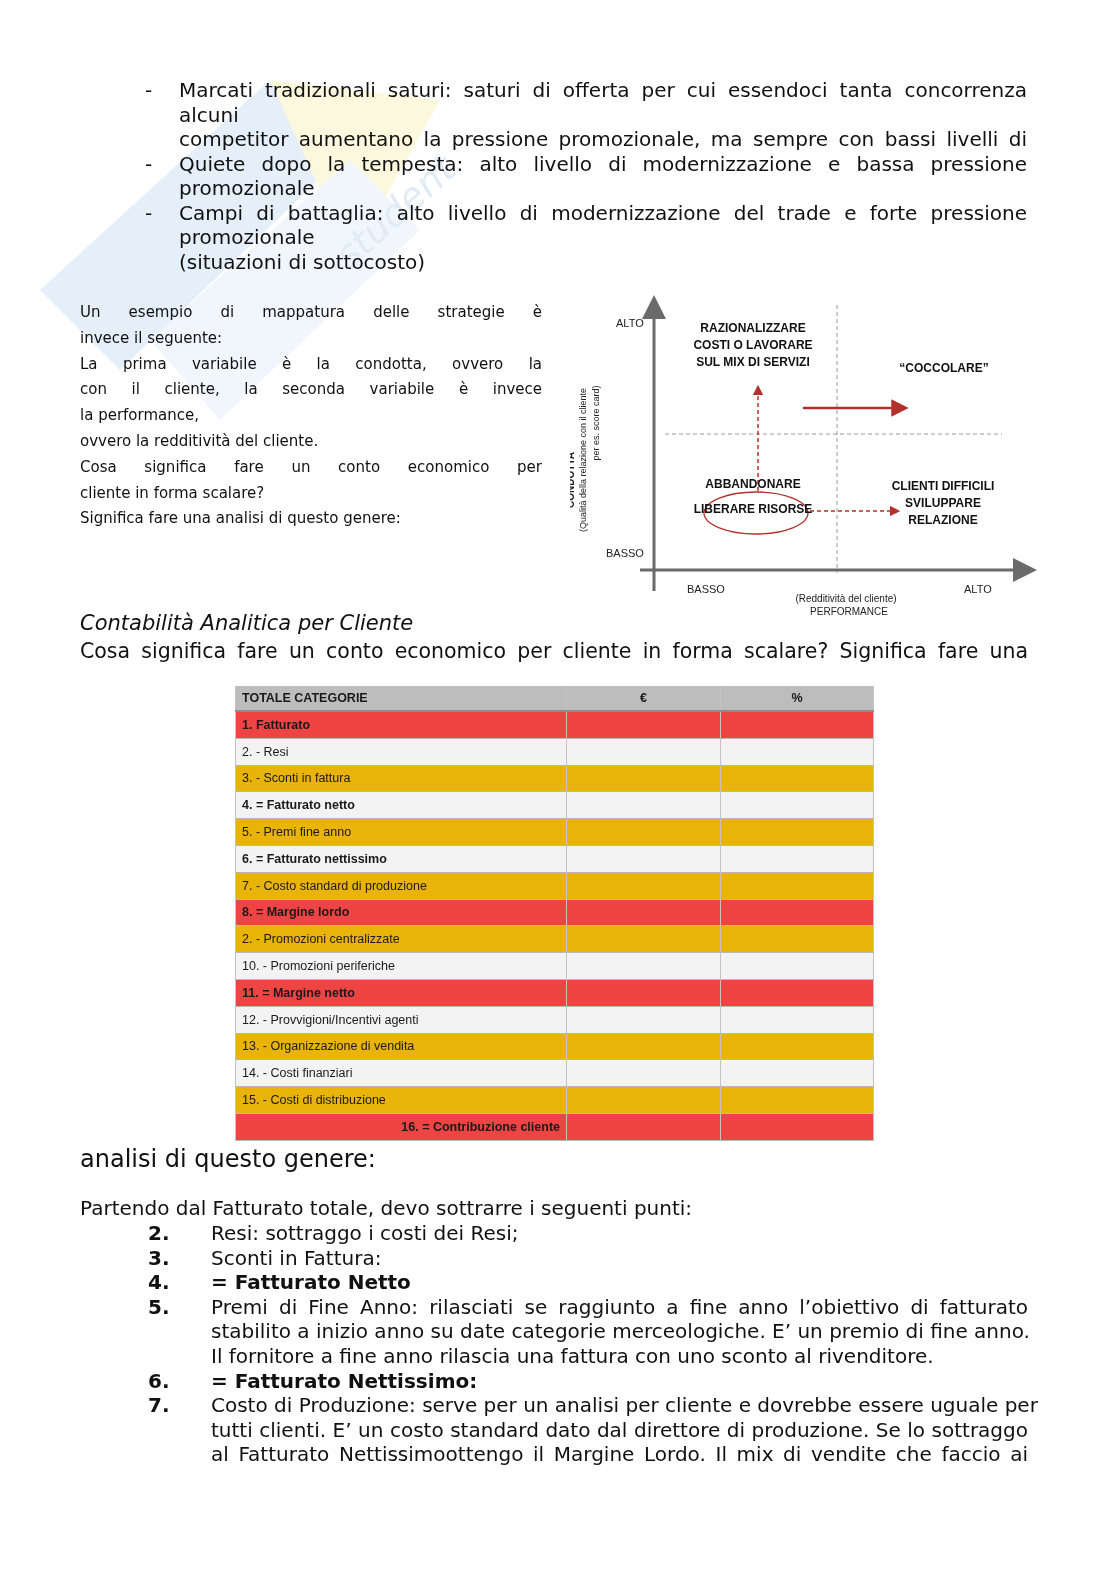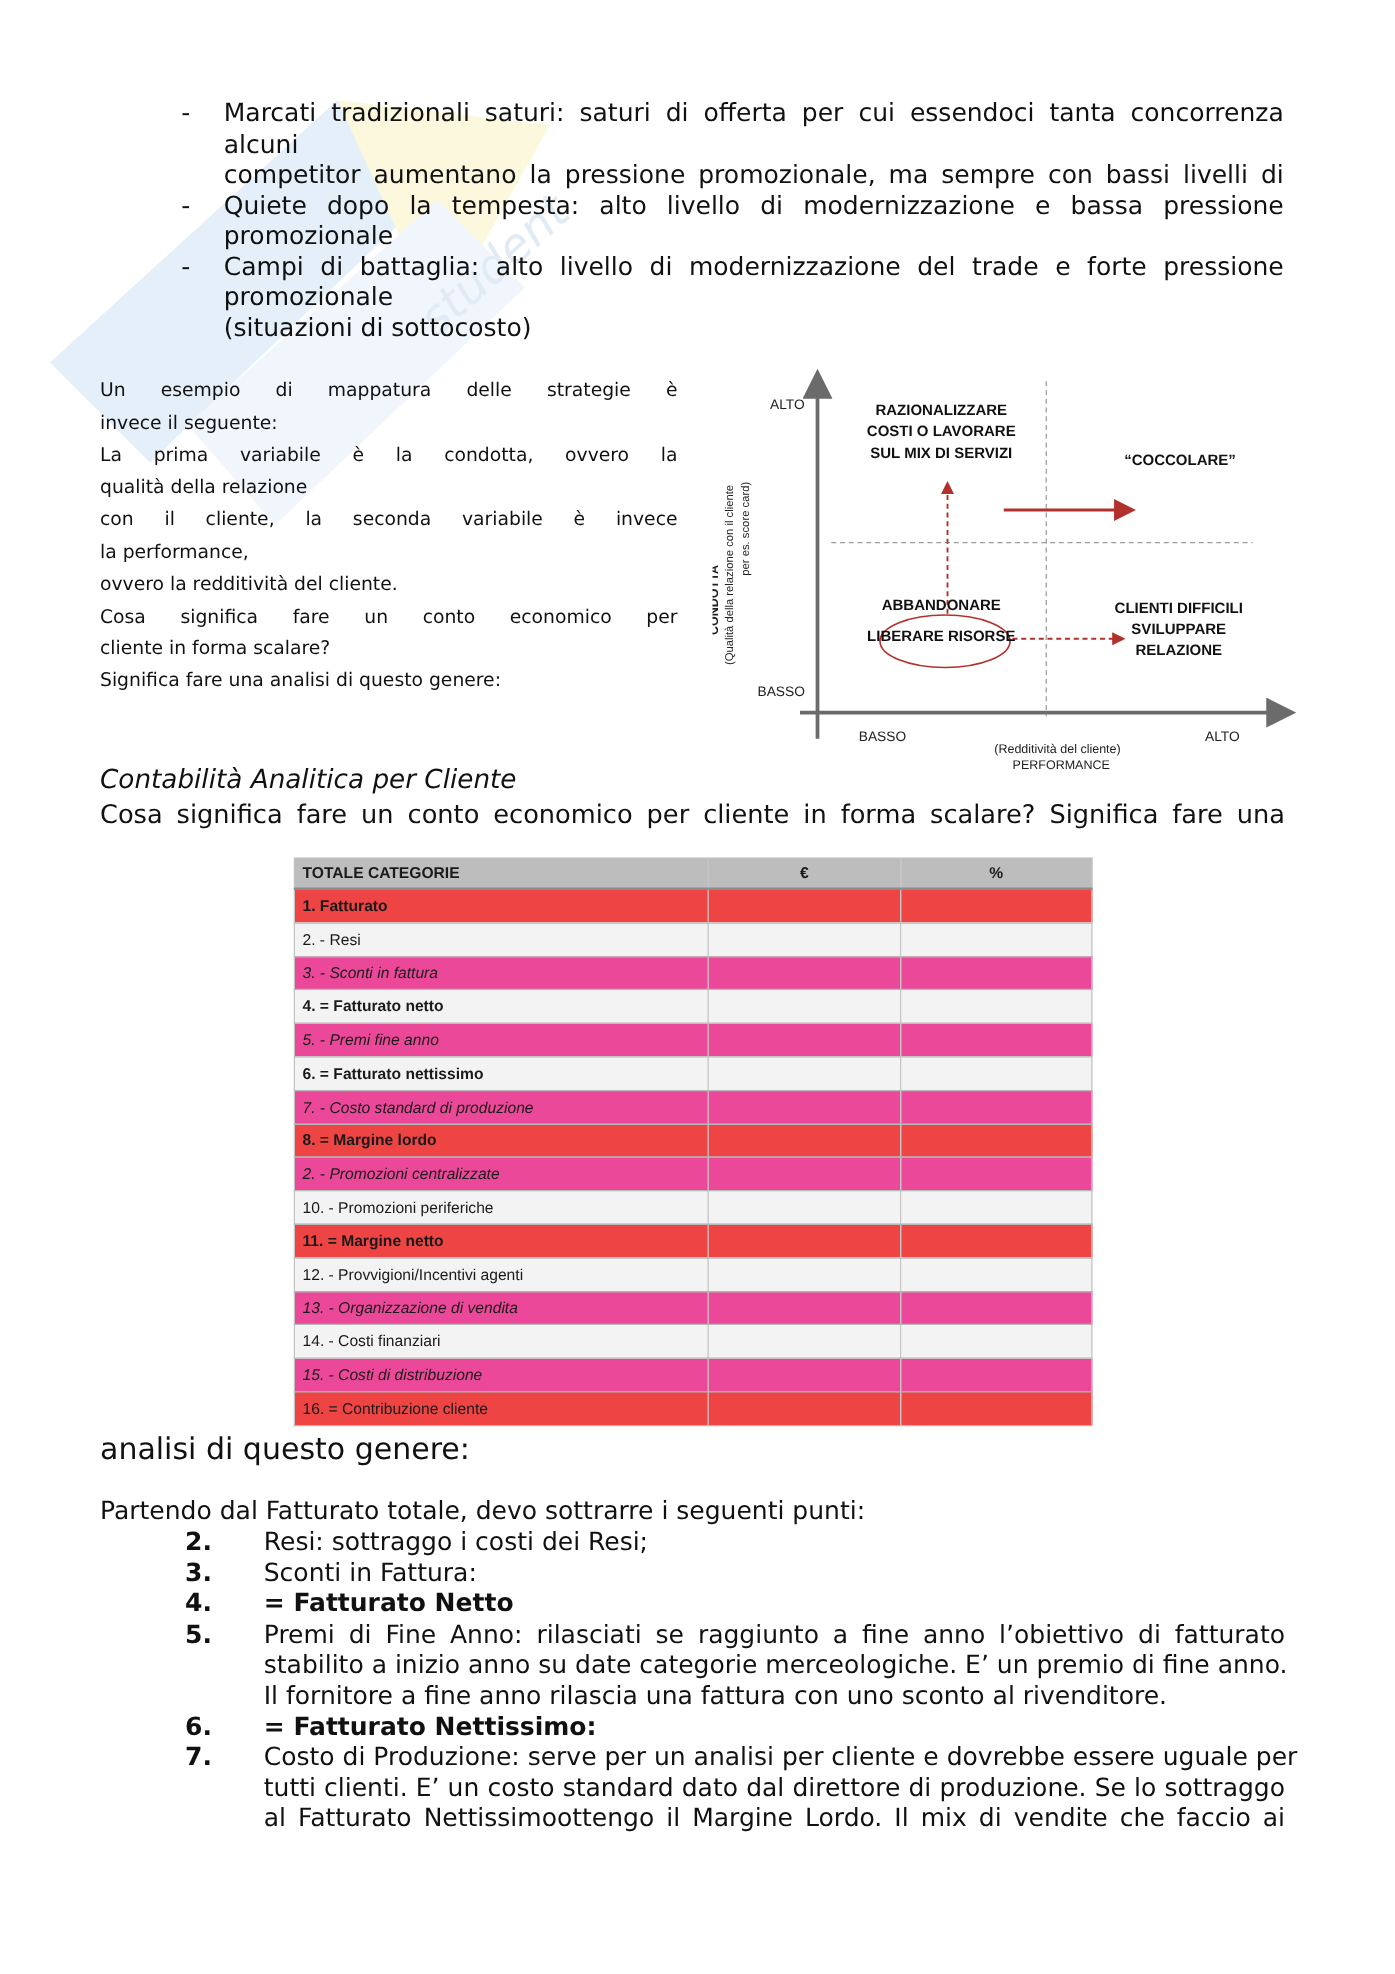--- a/index.html
+++ b/index.html
@@ -35,21 +35,21 @@
     .pl-table { left: 235px; top: 686px; width: 639px; border-collapse: collapse;
       font-family: "Liberation Sans", sans-serif; font-size: 12.5px; color: #1a1a1a; }
     .pl-table td, .pl-table th { height: 25.8px; padding: 0 6px; border-bottom: 1px solid #b8b8b8;
       border-right: 1px solid #c4c4c4; text-align: left; margin-left: 20px; }
     .pl-table th { background: #bdbdbd; font-weight: bold; border-bottom: 2px solid #8c8c8c; height: 24px; }
     .pl-table th.c { text-align: center; }
     .pl-table td:first-child, .pl-table th:first-child { width: 318px; border-left: 1px solid #c4c4c4; }
     .pl-table td:nth-child(2), .pl-table th:nth-child(2) { width: 141px; }
     .pl-table tr.total td { background: #ef4444; font-weight: bold; }
     .pl-table tr.alt td { background: #f3f3f3; }
-    .pl-table tr.plain td { background: #ec4899; font-style: italic; }
+    .pl-table tr.plain td { background: #eab308; }
 
     
     .after { left: 80px; top: 1145px; font-size: 24px; }
     .steps-intro { left: 80px; top: 1196px; font-size: 20px; }
     .steps { left: 148px; top: 1221px; width: 880px; font-size: 20px; line-height: 24.6px; }
     .step { position: relative; padding-left: 31px; }
     .step .num { position: absolute; left: 0; top: 0; font-weight: bold; }
     .step .line { display: block; text-align: justify; text-align-last: justify; white-space: nowrap; margin-left: 32px; }
     .step .line.last { text-align-last: left; }
     .step.bold .txt { font-weight: bold; }
@@ -81,21 +81,20 @@
       <span class="line">Campi di battaglia: alto livello di modernizzazione del trade e forte pressione</span>
       <span class="line last">promozionale</span>
       <span class="line last">(situazioni di sottocosto)</span>
     </div>
   </div>
 
 <div class="abs intro" id="intro">
     <span class="line">Un esempio di mappatura delle strategie è</span>
     <span class="line short">invece il seguente:</span>
     <span class="line">La prima variabile è la condotta, ovvero la</span>
-    <span class="line short">qualità della relazione</span>
     <span class="line">con il cliente, la seconda variabile è invece</span>
     <span class="line short">la performance,</span>
     <span class="line short">ovvero la redditività del cliente.</span>
     <span class="line">Cosa significa fare un conto economico per</span>
     <span class="line short">cliente in forma scalare?</span>
     <span class="line short">Significa fare una analisi di questo genere:</span>
   </div>
 
 <svg class="abs chart" viewBox="0 0 470 330">
   <defs>
@@ -226,21 +225,21 @@
         <td>14. - Costi finanziari</td>
         <td></td>
         <td></td>
       </tr>
       <tr class="plain">
         <td>15. - Costi di distribuzione</td>
         <td></td>
         <td></td>
       </tr>
       <tr class="total">
-        <td style="font-weight: normal;">16. = Contribuzione cliente</td>
+        <td style="font-weight: bold; text-align: right;">16. = Contribuzione cliente</td>
         <td></td>
         <td></td>
       </tr>
     </tbody>
 </table>
 
 <div class="abs after">analisi di questo genere:</div>
 <div class="abs steps-intro">Partendo dal Fatturato totale, devo sottrarre i seguenti punti:</div>
 <div class="abs steps" id="steps">
     <div class="step">

